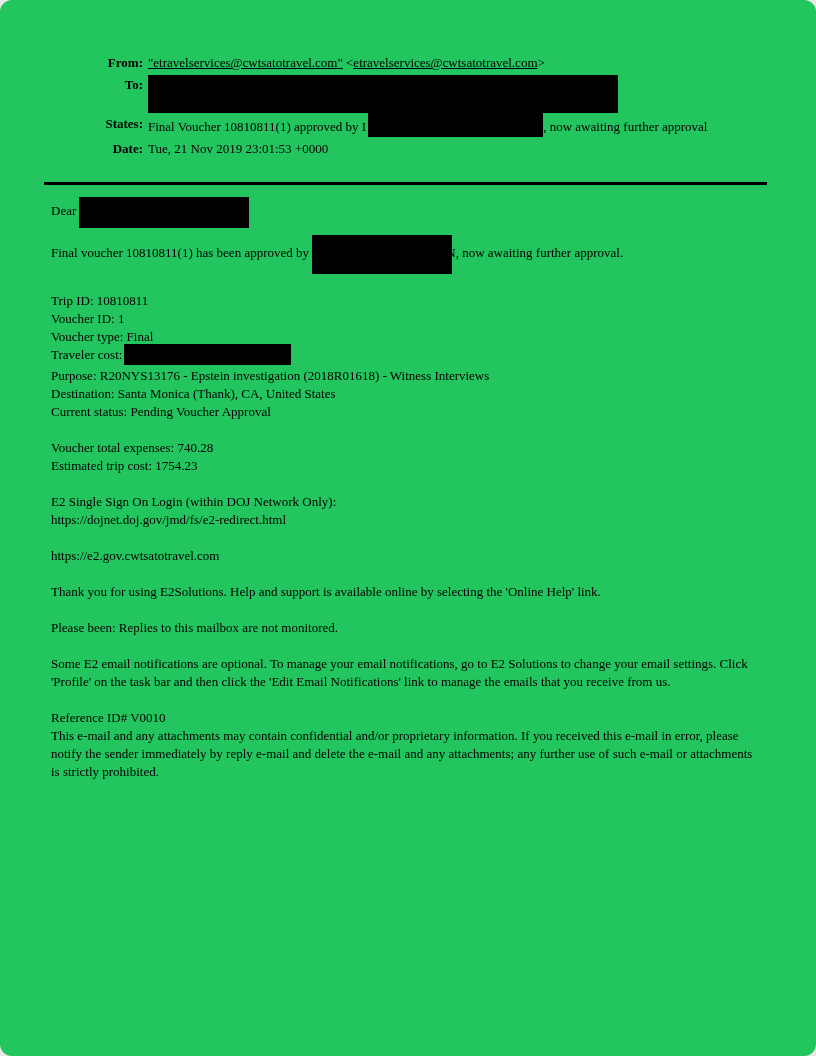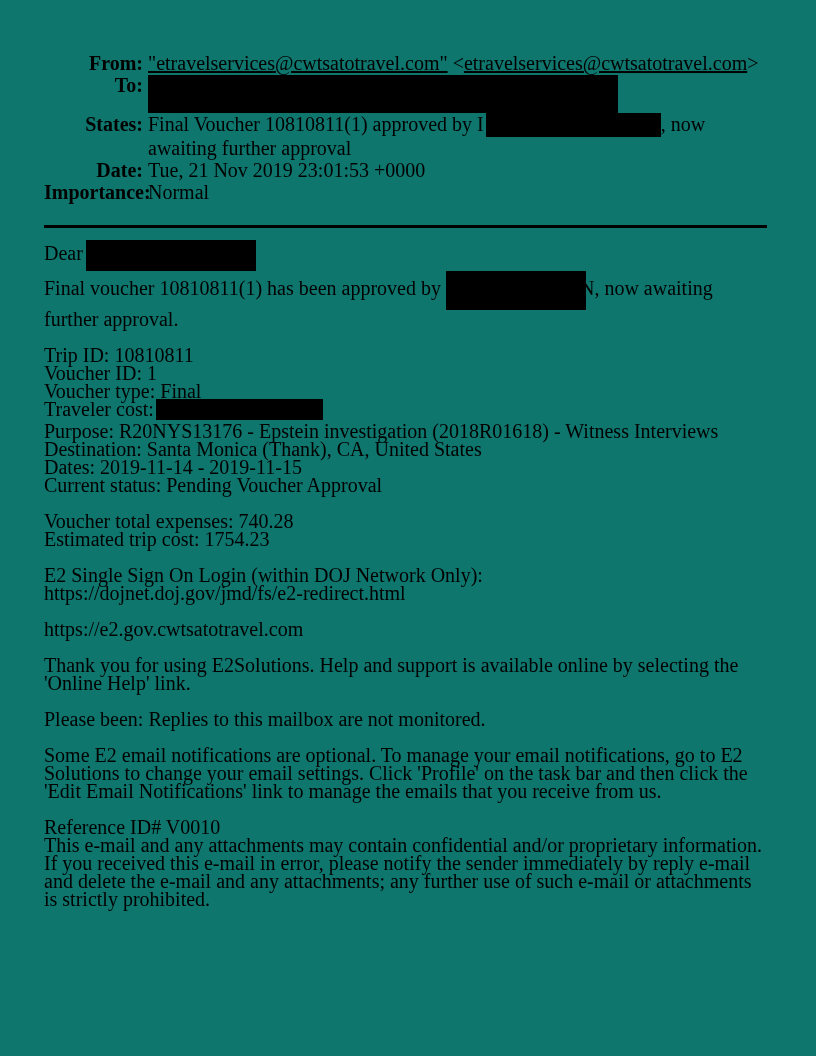--- a/index.html
+++ b/index.html
@@ -1,25 +1,26 @@
 <!DOCTYPE html>
 <html><head>
 <meta charset="utf-8">
 <style>
   html, body { margin: 0; padding: 0; background: #e8e8e8; }
   .page {
     width: 816px;
     height: 1056px;
     margin: 0 auto;
-    background: #0f766e;
+    background: #22c55e;
     font-family: "Liberation Serif", "DejaVu Serif", serif;
-    font-size: 20px;
+    font-size: 13px;
     color: #000000;
     position: relative;
     overflow: hidden;
+    border-radius: 12px;
   }
   .content { padding: 0 49px 0 44px; }
 
   
   .header { padding-top: 52px; }
   .hrow { display: flex; align-items: flex-start; line-height: 22px; }
   .hlabel {
     flex: none;
     width: 99px;
     padding-right: 5px;
@@ -47,21 +48,21 @@
   
   .rule {
     border: none;
     height: 3px;
     background: #000000;
     margin: 22px 0 0 0;
   }
 
   
   .body { line-height: 18px; }
-  .body p, .body div.block { margin: 0; }
+  .body p, .body div.block { margin: 7px; }
   .salutation-line { margin-top: 12px !important; }
   .approval-line   { margin-top: 0 !important; }
   .trip-block      { margin-top: 6px !important; }
   .block, .para    { margin-top: 18px !important; }
   .frag { position: relative; z-index: 1; }
 </style>
 </head>
 <body>
 
 <div class="page">
@@ -84,43 +85,38 @@
       <div class="hrow">
         <div class="hlabel">States:</div>
         <div class="hvalue"><span>Final Voucher 10810811(1) approved by I</span><span class="redact-inline redact-subject"></span><span>, now awaiting further approval</span></div>
       </div>
 
       <div class="hrow">
         <div class="hlabel">Date:</div>
         <div class="hvalue">Tue, 21 Nov 2019 23:01:53 +0000</div>
       </div>
 
-      <div class="hrow">
-        <div class="hlabel">Importance:</div>
-        <div class="hvalue">Normal</div>
-      </div>
 
     </div>
 
     <hr class="rule">
 
     <div class="body">
 
       <p class="salutation-line"><span>Dear</span><span class="redact-inline redact-dear"></span></p>
 
       <p class="approval-line"><span>Final voucher 10810811(1) has been approved by </span><span class="redact-inline redact-approver"></span><span class="frag">N, now awaiting further approval.</span></p>
 
       <div class="block trip-block">
         <div>Trip ID: 10810811</div>
         <div>Voucher ID: 1</div>
         <div>Voucher type: Final</div>
         <div><span>Traveler cost:</span><span class="redact-inline redact-traveler"></span></div>
         <div>Purpose: R20NYS13176 - Epstein investigation (2018R01618) - Witness Interviews</div>
         <div>Destination: Santa Monica (Thank), CA, United States</div>
-        <div>Dates: 2019-11-14 - 2019-11-15</div>
         <div>Current status: Pending Voucher Approval</div>
       </div>
 
       <div class="block">
         <div>Voucher total expenses: 740.28</div>
         <div>Estimated trip cost: 1754.23</div>
       </div>
 
       <div class="block">
         <div>E2 Single Sign On Login (within DOJ Network Only):</div>

